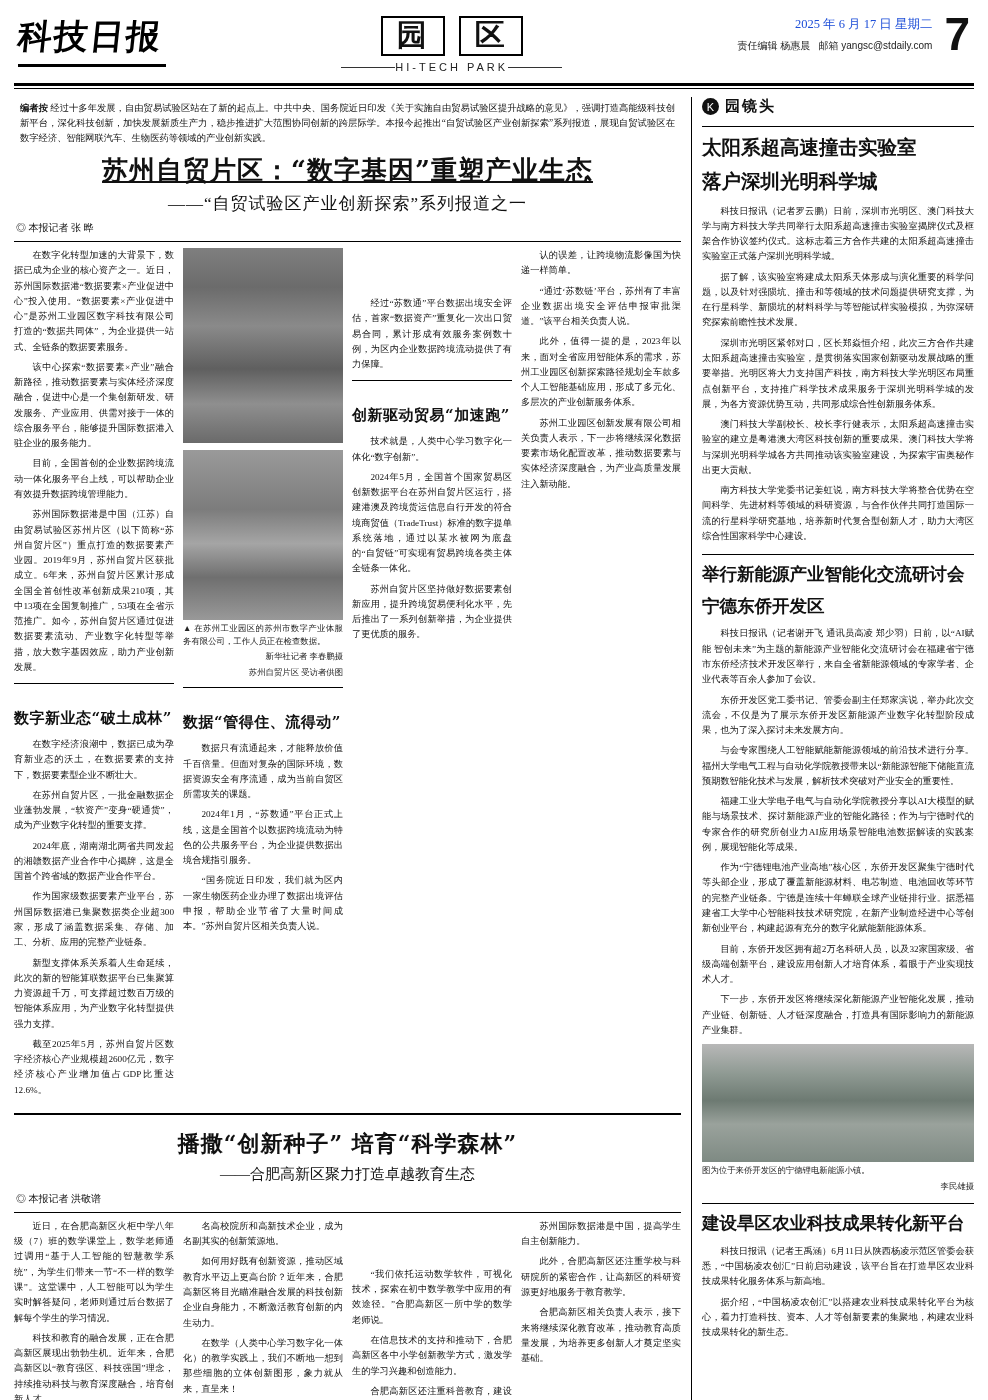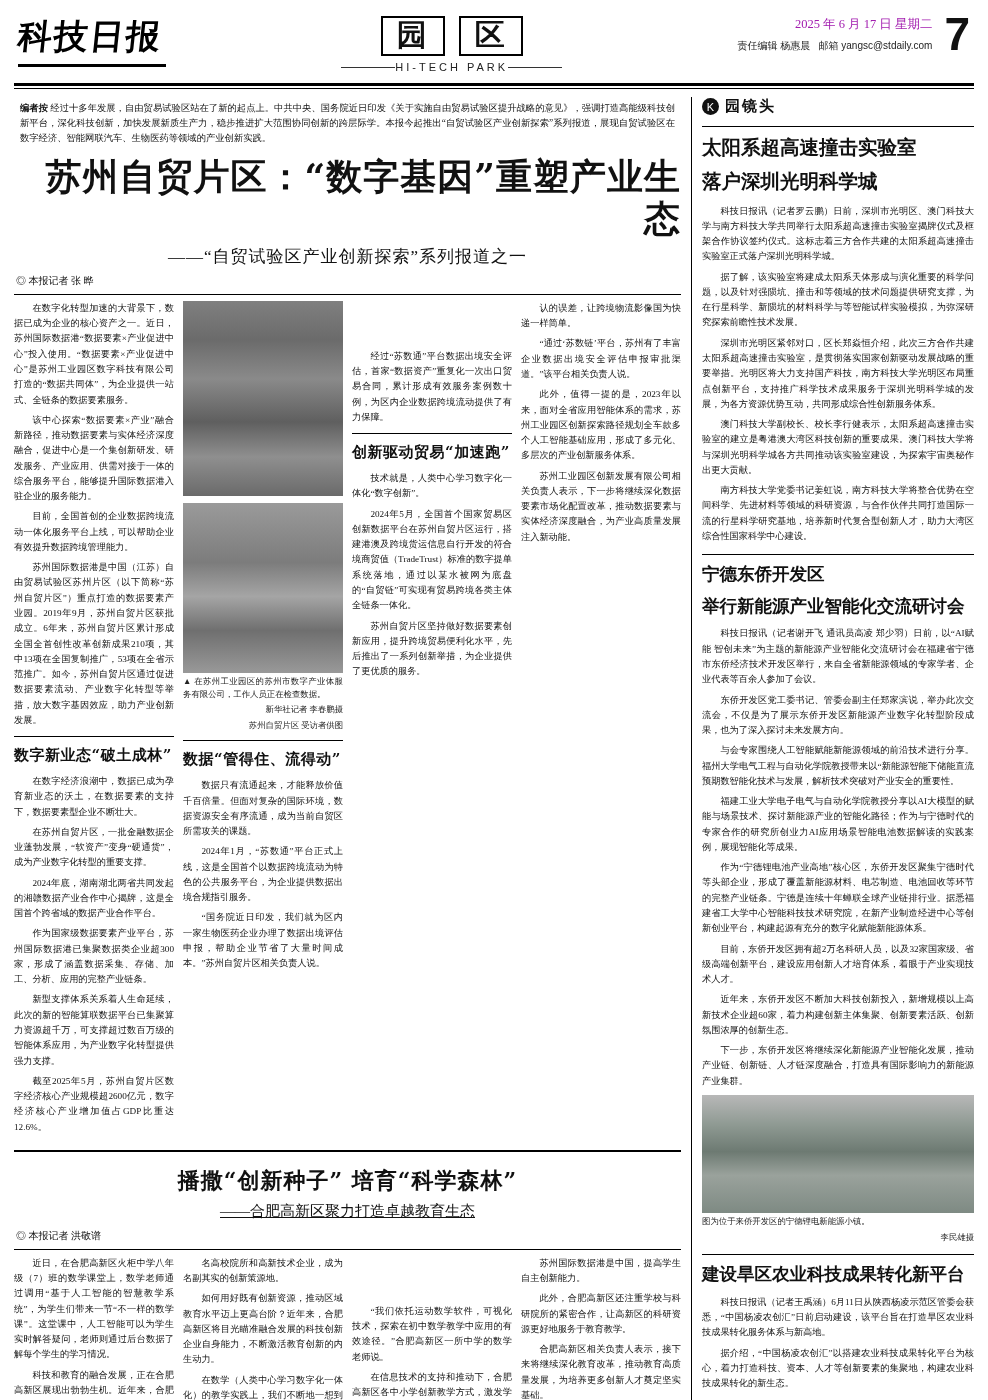--- a/index.html
+++ b/index.html
@@ -26,76 +26,76 @@
   .park-title .ch{
     font-size:30px;font-weight:700;letter-spacing:6px;
     border:2px solid #000;padding:2px 10px 4px 14px;line-height:1;
     font-family:"DejaVu Serif", serif;
   }
   .park-en{margin-top:5px;font-family:"Liberation Sans",sans-serif;font-size:11px;letter-spacing:3px;
     display:flex;align-items:center;justify-content:center;color:#222;}
   .park-en .ln{display:block;width:54px;height:1px;background:#333;}
   .right-block{text-align:right;display:flex;align-items:flex-start;gap:12px;}
   .meta{font-size:10px;line-height:1.6;color:#222;text-align:right;font-family:"Liberation Sans",sans-serif;}
-  .meta .date{font-size:12.5px;color:#a21caf;margin-bottom:4px;font-family:"Liberation Serif",serif;}
+  .meta .date{font-size:12.5px;color:#1d4ed8;margin-bottom:4px;font-family:"Liberation Serif",serif;}
   .pagenum{font-size:46px;font-weight:700;line-height:.9;font-family:"Liberation Sans",sans-serif;}
   .rule-thick{height:3px;background:#000;margin:6px 14px 0 14px;}
   .rule-thin{height:1px;background:#000;margin:2px 14px 0 14px;}
 
   
   .body-wrap{display:flex;padding:8px 14px 10px 14px;gap:10px;box-sizing:border-box;}
   .col-left{width:670px;}
   .col-right{width:280px;border-left:1px solid #000;padding-left:10px;}
 
   
   .editor-note{
     font-size:9.3px;line-height:1.62;text-align:justify;
     padding:4px 6px 6px 6px;margin-bottom:4px;color:#111;
   }
   .editor-note b{font-weight:700;}
 
   
   .headline{
     font-family:"DejaVu Serif",serif;
-    font-size:36px;font-weight:700;letter-spacing:1px;
-    text-align:right;line-height:1.15;margin:4px 0 2px 0;
+    font-size:26px;font-weight:700;letter-spacing:1px;
+    text-align:center;line-height:1.15;margin:4px 0 2px 0;text-decoration:underline;
   }
   .subhead{
     text-align:center;font-size:17px;margin:6px 0 6px 0;letter-spacing:1px;
   }
   .byline{font-size:10px;margin:2px 0 6px 2px;}
   .hr-dotted{border-top:1px solid #000;margin:4px 0 6px 0;}
 
   
   .art-grid{display:flex;gap:9px;}
   .c{font-size:9.2px;line-height:1.66;text-align:justify;}
   .c p{margin:0 0 5px 0;text-indent:2em;}
   .c1{width:160px;}
   .c2{width:160px;}
   .c3{width:160px;margin-top:48px;}
   .c4{width:160px;}
 
   .sec-title{
     font-family:"DejaVu Serif",serif;
     font-size:15px;font-weight:700;margin:8px 0 6px 0;letter-spacing:.5px;
-    border-top:1px solid #000;padding-top:6px;
+    border-top:1px solid #000;padding-top:22px;
   }
 
   
   .photo{width:100%;background:#9a9a9a;position:relative;overflow:hidden;}
   .cap{font-size:8.4px;line-height:1.5;margin-top:3px;color:#222;text-align:justify;}
   .cap-right{text-align:right;}
 
   
   .lower{margin-top:10px;border-top:2px solid #000;padding-top:8px;}
   .headline2{
     font-family:"DejaVu Serif",serif;font-size:22px;font-weight:700;text-align:center;
     letter-spacing:1px;margin:6px 0 2px 0;
   }
-  .subhead2{text-align:center;font-size:15px;margin:6px 0 8px 0;text-decoration:underline;}
+  .subhead2{text-align:center;font-size:15px;margin:6px 0 8px 0;}
 
   
   .rail-brand{display:flex;align-items:center;gap:6px;margin-bottom:8px;}
   .rail-badge{width:17px;height:17px;border-radius:50%;background:#111;color:#fff;font-size:11px;
     display:flex;align-items:center;justify-content:center;font-family:"Liberation Sans",sans-serif;}
   .rail-brand-text{font-size:15px;font-weight:700;font-family:"DejaVu Serif",serif;letter-spacing:2px;}
   .rail-head{font-family:"DejaVu Serif",serif;font-size:19.5px;font-weight:700;line-height:1.35;margin:6px 0 8px 0;}
   .rail-head.sm{font-size:17.5px;}
   .rail-body{font-size:9.2px;line-height:1.66;text-align:justify;}
   .rail-body p{margin:0 0 5px 0;text-indent:2em;}
@@ -252,30 +252,29 @@
           <p>据了解，该实验室将建成太阳系天体形成与演化重要的科学问题，以及针对强陨坑、撞击和等领域的技术问题提供研究支撑，为在行星科学、新陨坑的材料科学与等智能试样实验模拟，为弥深研究探索前瞻性技术发展。</p>
           <p>深圳市光明区紧邻对口，区长郑焱恒介绍，此次三方合作共建太阳系超高速撞击实验室，是贯彻落实国家创新驱动发展战略的重要举措。光明区将大力支持国产科技，南方科技大学光明区布局重点创新平台，支持推广科学技术成果服务于深圳光明科学城的发展，为各方资源优势互动，共同形成综合性创新服务体系。</p>
           <p>澳门科技大学副校长、校长李行健表示，太阳系超高速撞击实验室的建立是粤港澳大湾区科技创新的重要成果。澳门科技大学将与深圳光明科学城各方共同推动该实验室建设，为探索宇宙奥秘作出更大贡献。</p>
           <p>南方科技大学党委书记姜虹说，南方科技大学将整合优势在空间科学、先进材料等领域的科研资源，与合作伙伴共同打造国际一流的行星科学研究基地，培养新时代复合型创新人才，助力大湾区综合性国家科学中心建设。</p>
         </div>
       </div>
 
       <div class="rail-sep"></div>
 
       <div>
+        <div class="rail-head sm">举行新能源产业智能化交流研讨会</div>
         <div class="rail-head sm">宁德东侨开发区</div>
-        <div class="rail-head sm">举行新能源产业智能化交流研讨会</div>
         <div class="rail-body">
           <p>科技日报讯（记者谢开飞 通讯员高凌 郑少羽）日前，以“AI赋能 智创未来”为主题的新能源产业智能化交流研讨会在福建省宁德市东侨经济技术开发区举行，来自全省新能源领域的专家学者、企业代表等百余人参加了会议。</p>
           <p>东侨开发区党工委书记、管委会副主任郑家滨说，举办此次交流会，不仅是为了展示东侨开发区新能源产业数字化转型阶段成果，也为了深入探讨未来发展方向。</p>
           <p>与会专家围绕人工智能赋能新能源领域的前沿技术进行分享。福州大学电气工程与自动化学院教授带来以“新能源智能下储能直流预期数智能化技术与发展，解析技术突破对产业安全的重要性。</p>
           <p>福建工业大学电子电气与自动化学院教授分享以AI大模型的赋能与场景技术、探讨新能源产业的智能化路径；作为与宁德时代的专家合作的研究所创业力AI应用场景智能电池数据解读的实践案例，展现智能化等成果。</p>
           <p>作为“宁德锂电池产业高地”核心区，东侨开发区聚集宁德时代等头部企业，形成了覆盖新能源材料、电芯制造、电池回收等环节的完整产业链条。宁德是连续十年蝉联全球产业链排行业。据悉福建省工大学中心智能科技技术研究院，在新产业制造经进中心等创新创业平台，构建起源有充分的数字化赋能新能源体系。</p>
           <p>目前，东侨开发区拥有超2万名科研人员，以及32家国家级、省级高端创新平台，建设应用创新人才培育体系，着眼于产业实现技术人才。</p>
-          <p>近年来，东侨开发区不断加大科技创新投入，新增规模以上高新技术企业超60家，着力构建创新主体集聚、创新要素活跃、创新氛围浓厚的创新生态。</p>
           <p>下一步，东侨开发区将继续深化新能源产业智能化发展，推动产业链、创新链、人才链深度融合，打造具有国际影响力的新能源产业集群。</p>
         </div>
         <div class="photo" style="height:118px;margin-top:6px;background:
             linear-gradient(180deg,#b8b8b8 0%,#8f9a93 25%,#6d7a72 48%,#9aa29c 68%,#7e8a83 100%);"></div>
         <div class="cap">图为位于来侨开发区的宁德锂电新能源小镇。</div>
         <div class="cap cap-right">李民雄摄</div>
       </div>
 
       <div class="rail-sep"></div>
 

